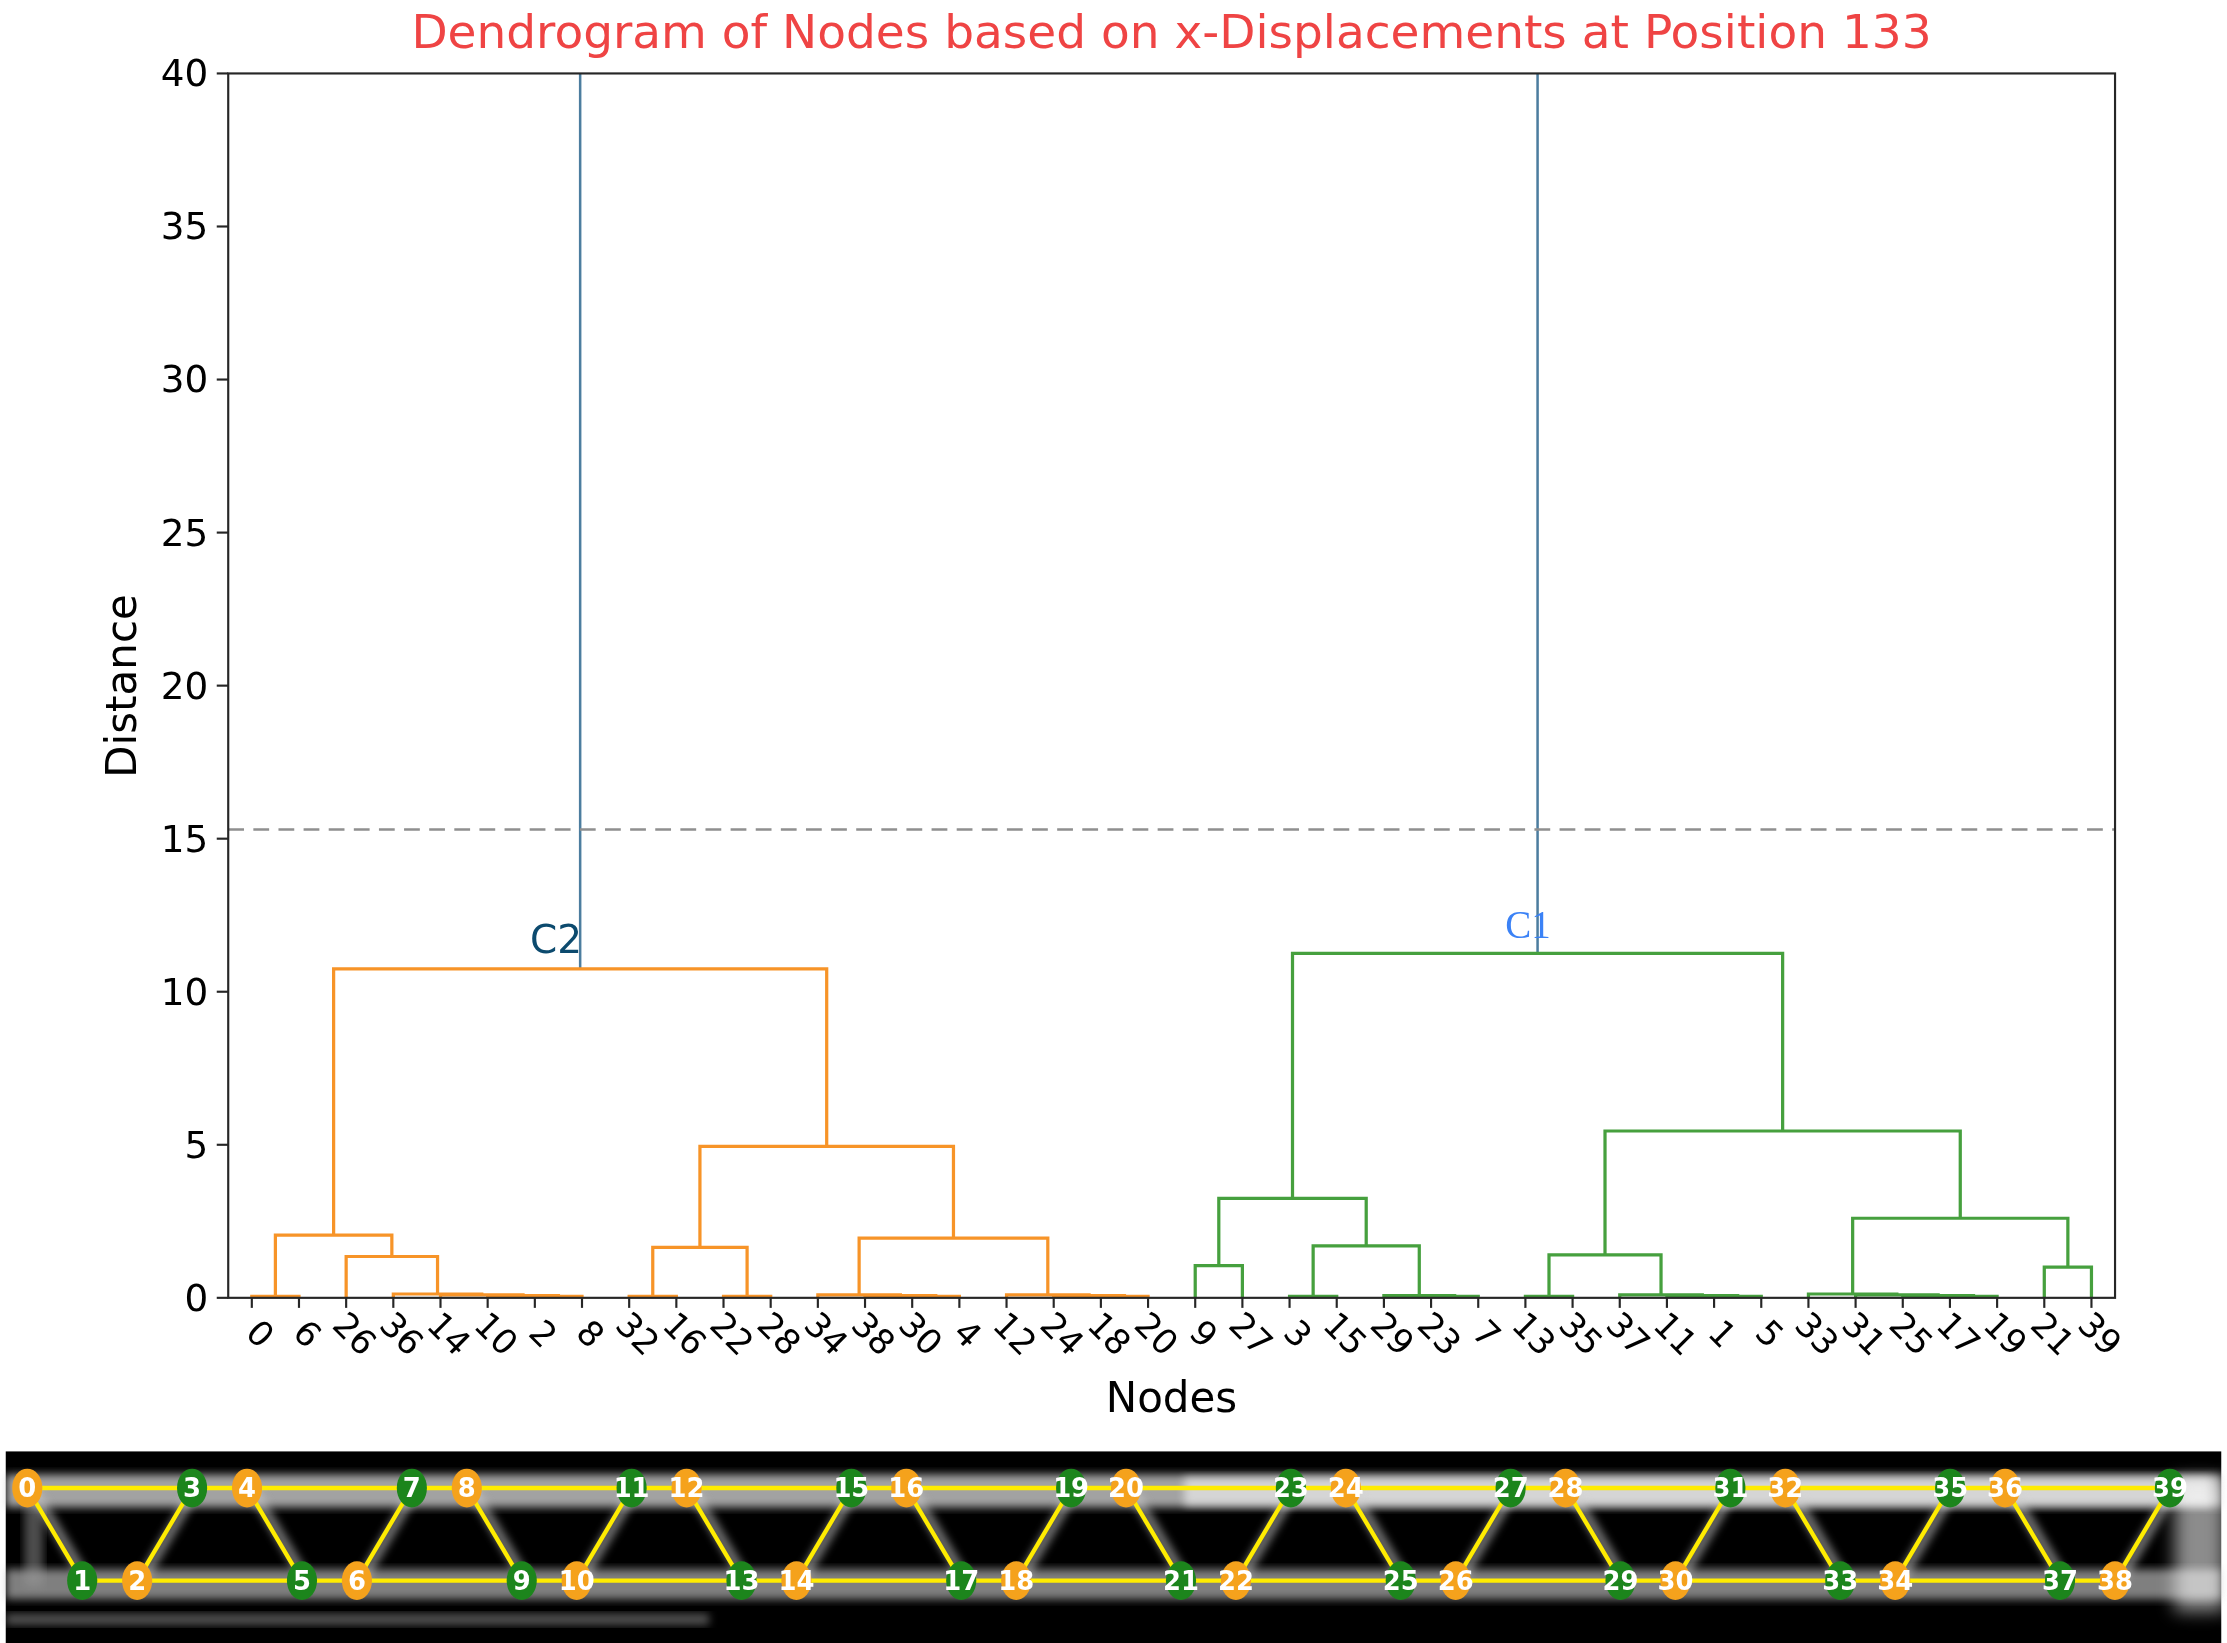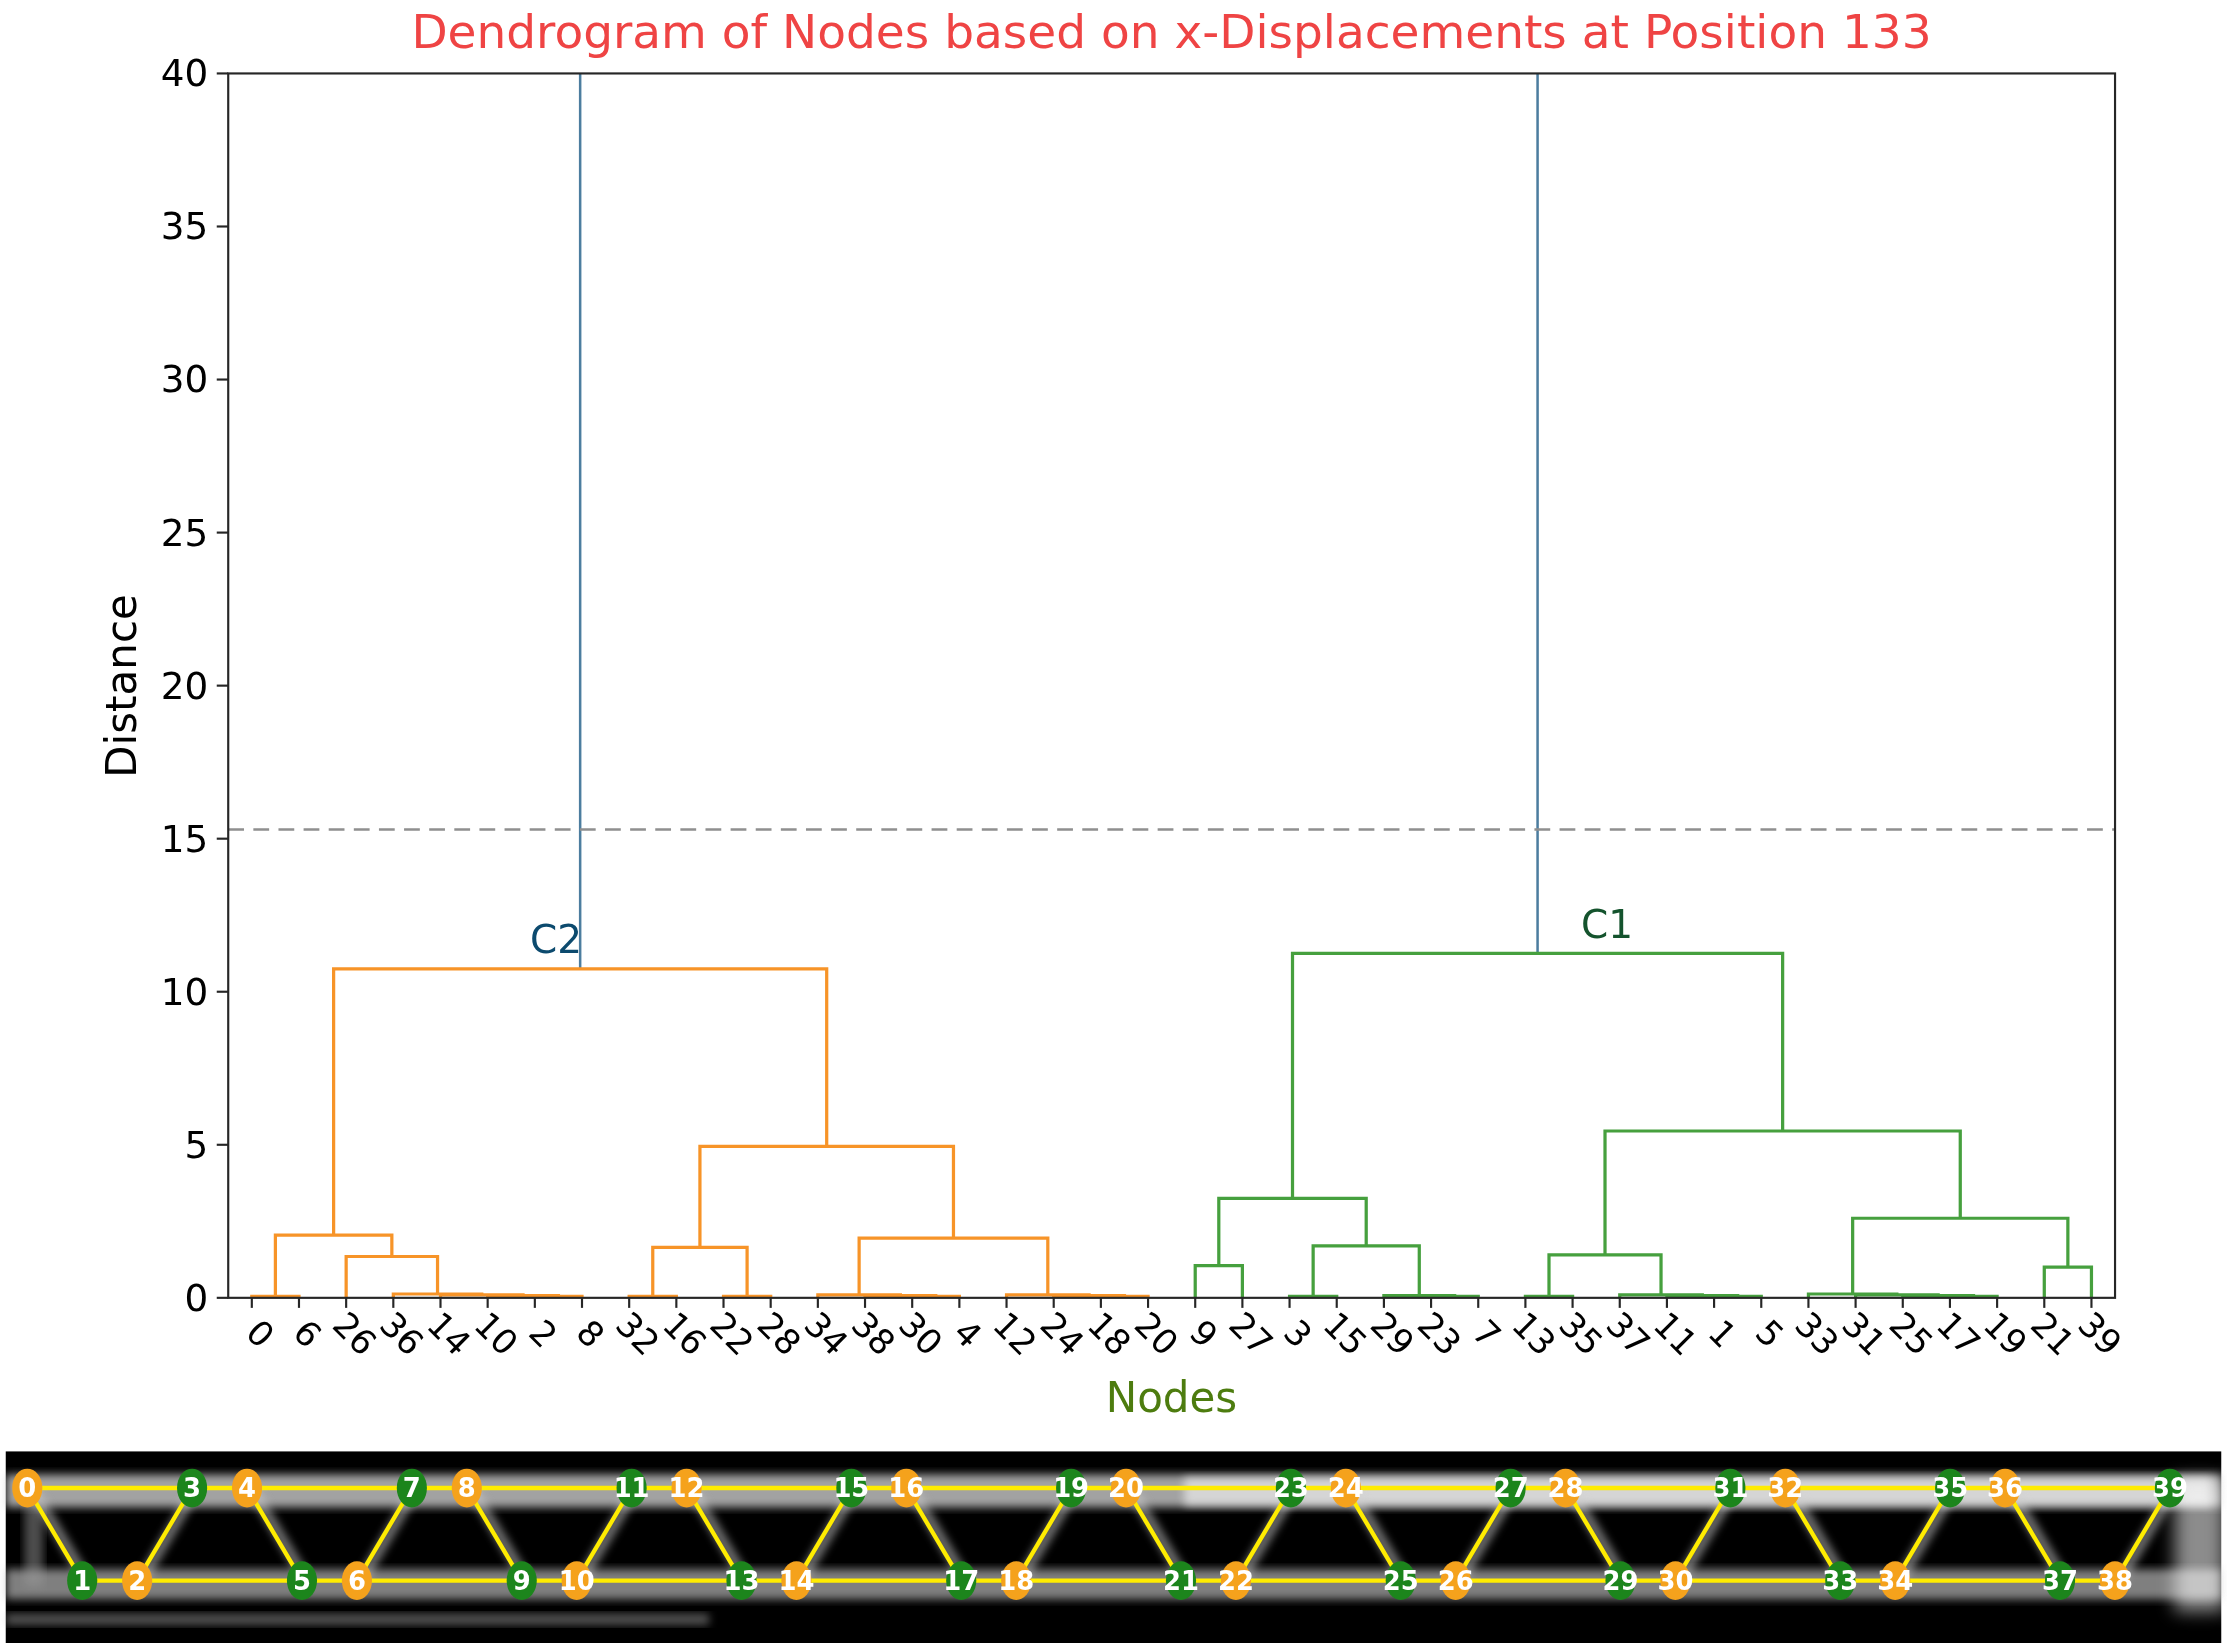--- a/index.html
+++ b/index.html
@@ -1,21 +1,21 @@
 <!DOCTYPE html>
 <html style="font-size:11.5px"><head>
 <meta charset="utf-8">
 <style>
   html,body{margin:0;padding:0;background:#ffffff;}
   .figure{position:relative;width:2227px;height:1644px;background:#ffffff;
           font-family:"DejaVu Sans","Liberation Sans",sans-serif;overflow:hidden;}
   .chart-title{position:absolute;left:228px;top:4.3px;width:1887px;text-align:center;
           font-size:47px;color:#ef4444;}
   .x-label{position:absolute;left:228px;top:1373px;width:1887px;text-align:center;
-          font-size:42px;color:#4d7c0f;}
+          font-size:42px;color:#000000;}
   .y-label{position:absolute;left:121px;top:686px;transform:translate(-50%,-50%) rotate(-90deg);
           font-size:42px;color:#000;white-space:nowrap;}
   .cluster-label{position:absolute;width:144px;margin-left:-72px;text-align:center;
           font-size:39px;color:#ff0000;}
   svg{position:absolute;left:0;top:0;}
 </style>
 </head>
 <body>
 
 <div class="figure">
@@ -343,15 +343,15 @@
         <line x1="2848.4125" y1="1808" x2="2848.4125" y2="1822" stroke="#262626" stroke-width="3"></line>
         <text x="2848.4125" y="1870" text-anchor="middle" font-size="48" fill="#000000" transform="rotate(45 2848.4125 1870)">21</text>
         <line x1="2914.1375" y1="1808" x2="2914.1375" y2="1822" stroke="#262626" stroke-width="3"></line>
         <text x="2914.1375" y="1870" text-anchor="middle" font-size="48" fill="#000000" transform="rotate(45 2914.1375 1870)">39</text>
       </g>
     </svg>
   <div class="chart-title">Dendrogram of Nodes based on x-Displacements at Position 133</div>
   <div class="y-label">Distance</div>
   <div class="x-label">Nodes</div>
   <div class="cluster-label" id="cluster-label-0" style="left: 556px; top: 917px; color: #0c4a6e;">C2</div>
-  <div class="cluster-label" id="cluster-label-1" style="left: 1607px; top: 902px; color: #14532d;">C1</div>
+  <div class="cluster-label" id="cluster-label-1" style="left: 1528px; top: 902px; color: #3b82f6; font-family: Liberation Serif, serif;">C1</div>
 </div>
 
 
 </body></html>

